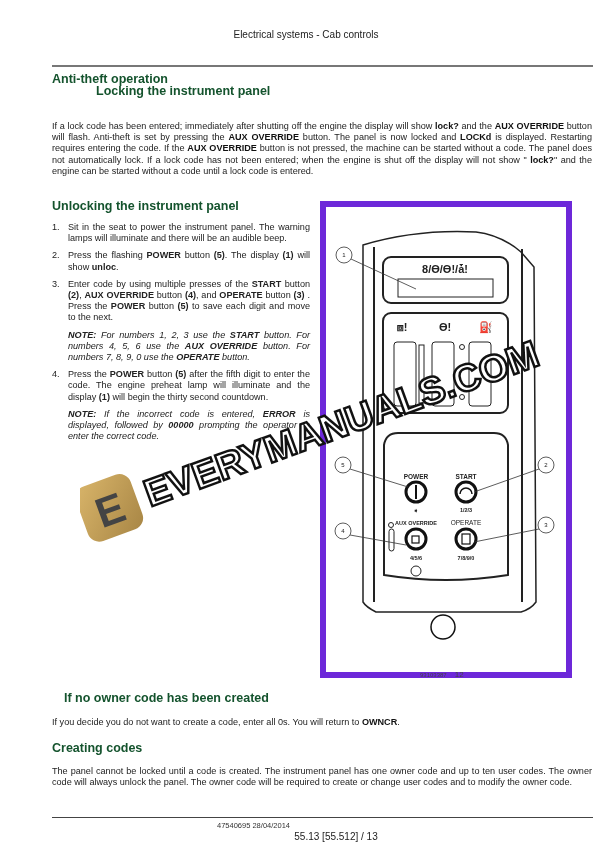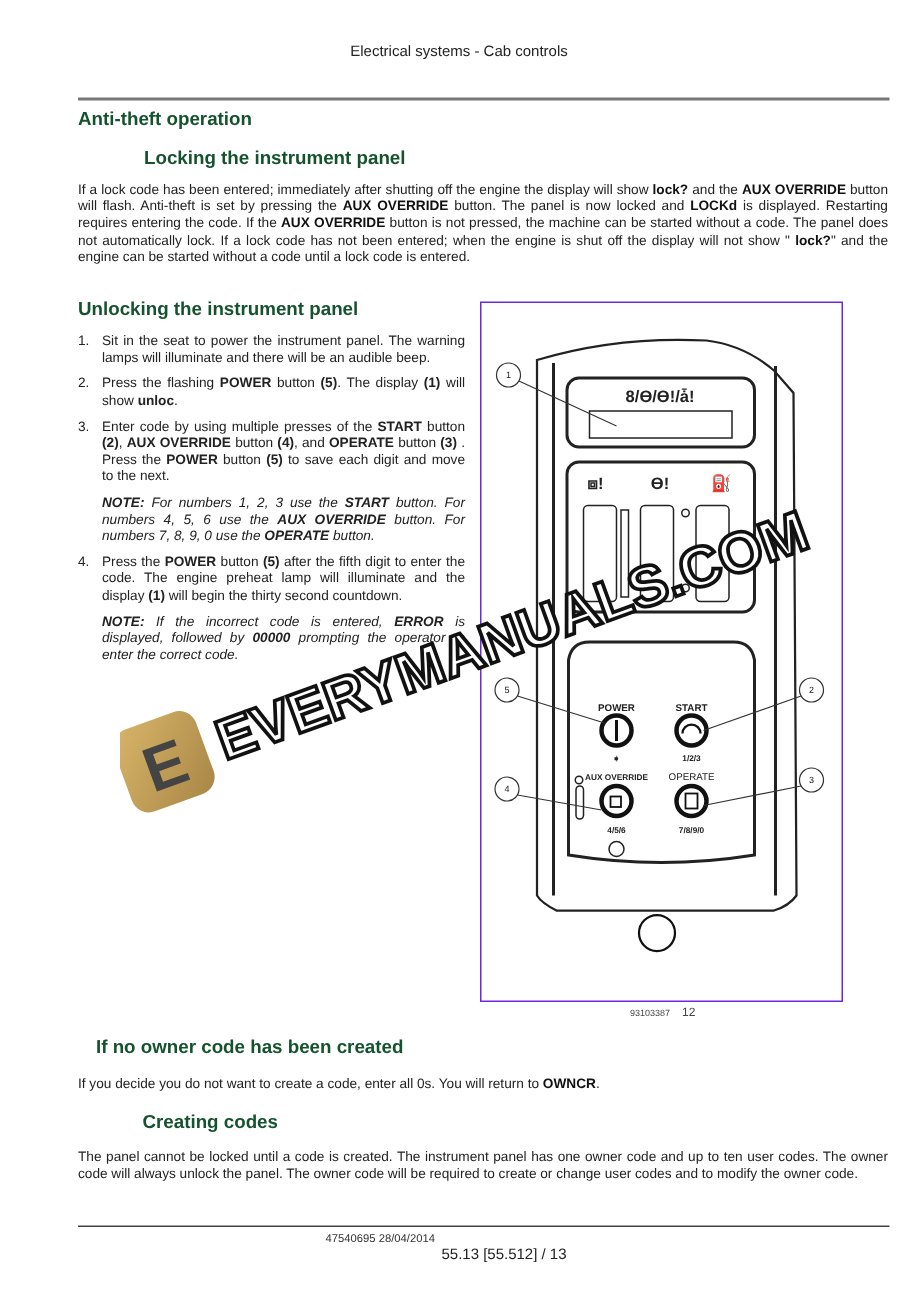--- a/index.html
+++ b/index.html
@@ -8,36 +8,36 @@
   .hdr { position: absolute; top: 29px; left: 0; width: 612px; text-align: center; font-size: 10px; color: #222; }
   .rule-top { position: absolute; top: 65px; left: 52px; width: 541px; height: 2px; background: #777; }
   .h1 { position: absolute; left: 52px; font-weight: bold; font-size: 12.5px; color: #14532d; }
   .p { position: absolute; font-size: 9.1px; line-height: 11.2px; color: #222; text-align: justify; }
   .p b { color: #111; }
   .full { left: 52px; width: 540px; }
   .list { position: absolute; left: 52px; width: 258px; margin: 0; padding: 0; list-style: none; font-size: 9.1px; line-height: 11.2px; color: #222; }
   .list li { position: relative; padding-left: 16px; text-align: justify; margin-bottom: 6px; }
   .list li .num { position: absolute; left: 0; top: 0; }
   .note { font-style: italic; padding-left: 16px; text-align: justify; margin-bottom: 6px; }
-  .figure { position: absolute; left: 320px; top: 201px; width: 240px; height: 465px; border: 1px solid #6d28d9; background: #fff; }
+  .figure { position: absolute; left: 320px; top: 201px; width: 240px; height: 465px; border: 6px solid #6d28d9; background: #fff; }
   .fig-cap { position: absolute; top: 670px; left: 420px; font-size: 6px; color: #444; }
   .fig-cap .n { font-size: 8px; margin-left: 8px; }
   .rule-bot { position: absolute; top: 817px; left: 52px; width: 541px; height: 1px; background: #444; }
   .ftr1 { position: absolute; top: 821px; left: 0; width: 507px; text-align: center; font-size: 7.5px; color: #333; }
   .ftr2 { position: absolute; top: 831px; left: 0; width: 612px; text-align: center; font-size: 10px; color: #222; padding-left: 30px; }
   .wm { position: absolute; left: 80px; top: 335px; width: 480px; height: 220px; pointer-events: none; }
 </style>
 </head>
 <body>
 
 <div class="hdr">Electrical systems - Cab controls</div>
 <div class="rule-top"></div>
 
 <div class="h1" style="top:72px;">Anti-theft operation</div>
-<div class="h1" style="top:98px;padding-left:44px;">Locking the instrument panel</div>
+<div class="h1" style="top:84px;padding-left:44px;">Locking the instrument panel</div>
 
 <div class="p full" style="top:121px;"><span>If a lock code has been entered; immediately after shutting off the engine the display will show </span><b>lock?</b><span> and the </span><b>AUX OVERRIDE</b><span> button will flash.  Anti-theft is set by pressing the </span><b>AUX OVERRIDE</b><span> button.  The panel is now locked and </span><b>LOCKd</b><span> is displayed.  Restarting requires entering the code.  If the </span><b>AUX OVERRIDE</b><span> button is not pressed, the machine can be started without a code. The panel does not automatically lock. If a lock code has not been entered; when the engine is shut off the display will not show " </span><b>lock?</b><span>" and the engine can be started without a code until a lock code is entered.</span></div>
 
 <div class="h1" style="top:199px;">Unlocking the instrument panel</div>
 
 <ol class="list" style="top:222px;">
   <li><span class="num">1.</span><span>Sit in the seat to power the instrument panel.  The warning lamps will illuminate and there will be an audible beep.</span></li>
   <li><span class="num">2.</span><span>Press the flashing </span><b>POWER</b><span> button </span><b>(5)</b><span>. The display </span><b>(1)</b><span> will show </span><b>unloc</b><span>.</span></li>
   <li><span class="num">3.</span><span>Enter code by using multiple presses of the </span><b>START</b><span> button </span><b>(2)</b><span>, </span><b>AUX OVERRIDE</b><span> button </span><b>(4)</b><span>, and </span><b>OPERATE</b><span> button </span><b>(3)</b><span> . Press the </span><b>POWER</b><span> button </span><b>(5)</b><span> to save each digit and move to the next.</span></li>
   <div class="note"><b>NOTE:</b><span> For numbers 1, 2, 3 use the </span><b>START</b><span> button. For numbers 4, 5, 6 use the </span><b>AUX OVERRIDE</b><span> button. For numbers 7, 8, 9, 0 use the </span><b>OPERATE</b><span> button.</span></div>
@@ -124,18 +124,18 @@
       <rect x="0" y="140" width="58" height="58" rx="12" fill="url(#lg)"></rect>
       <text x="29" y="186" text-anchor="middle" font-size="42" font-weight="bold" fill="#444" font-family="Liberation Sans, sans-serif">E</text>
     </g>
     <text x="70" y="172" font-size="38" font-weight="bold" fill="#fff" stroke="#111" stroke-width="2.5" font-family="Liberation Sans, sans-serif" transform="rotate(-20 70 172)">EVERYMANUALS.COM</text>
   </svg>
 </div>
 
 <div class="h1" style="top:691px;margin-left:12px;">If no owner code has been created</div>
 <div class="p full" style="top:717px;"><span>If you decide you do not want to create a code, enter all 0s.  You will return to </span><b>OWNCR</b><span>.</span></div>
 
-<div class="h1" style="top:741px;margin-left:43px;">Creating codes</div>
+<div class="h1" style="top:741px;">Creating codes</div>
 <div class="p full" style="top:766px;">The panel cannot be locked until a code is created.  The instrument panel has one owner code and up to ten user codes.  The owner code will always unlock the panel.  The owner code will be required to create or change user codes and to modify the owner code.</div>
 
 <div class="rule-bot"></div>
 <div class="ftr1">47540695 28/04/2014</div>
 <div class="ftr2">55.13 [55.512] / 13</div>
 
 </body></html>

